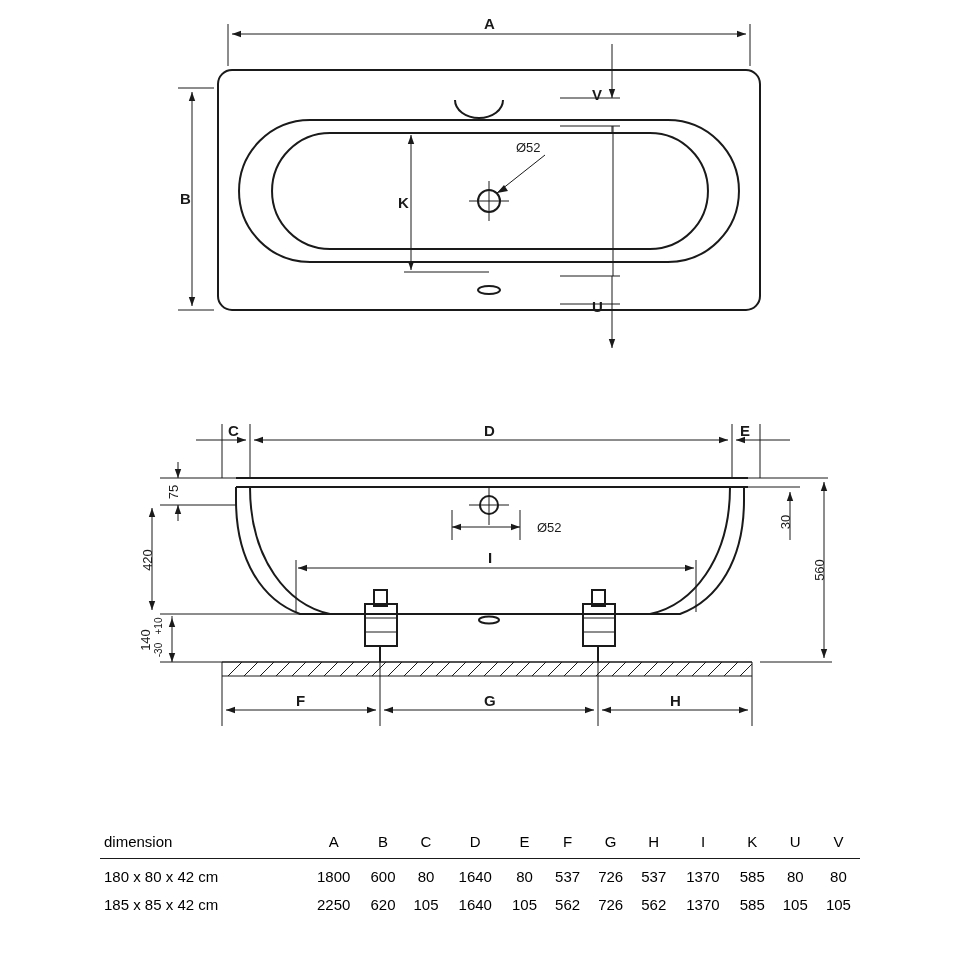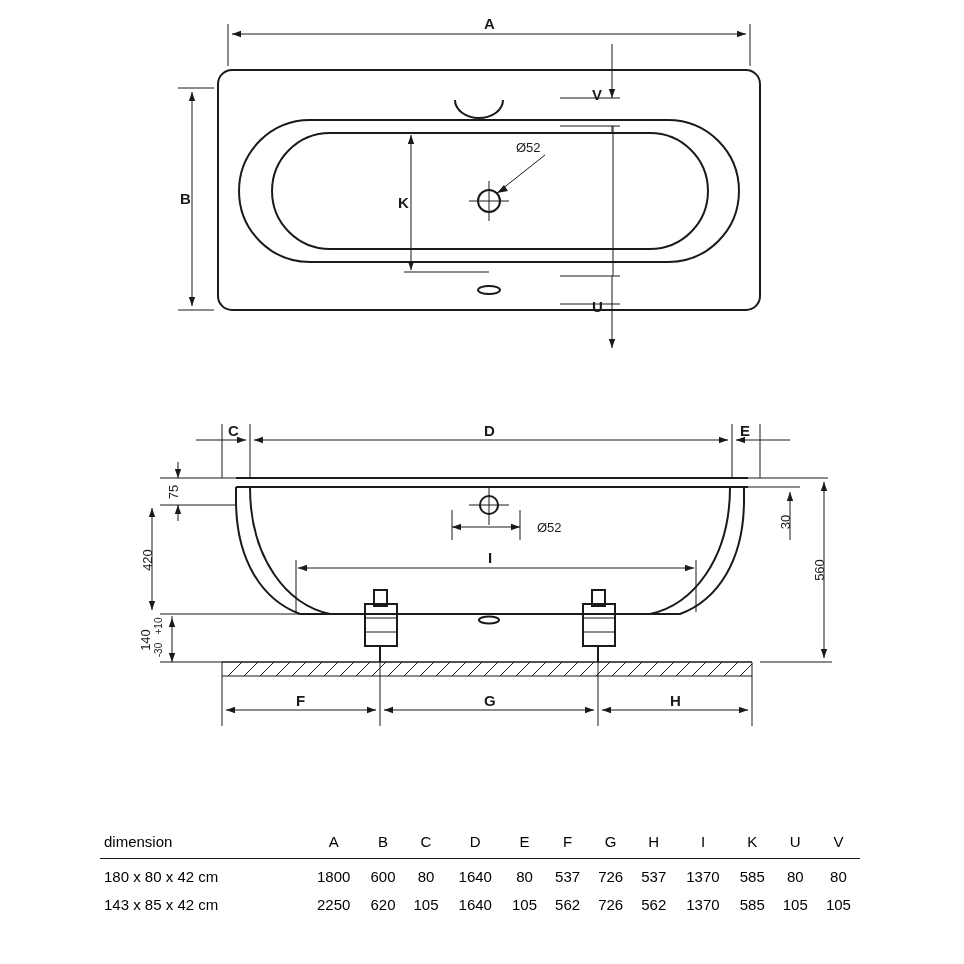--- a/index.html
+++ b/index.html
@@ -314,21 +314,21 @@
       <td>80</td>
       <td>537</td>
       <td>726</td>
       <td>537</td>
       <td>1370</td>
       <td>585</td>
       <td>80</td>
       <td>80</td>
     </tr>
     <tr>
-      <td class="c0">143 x 85 x 42 cm</td>
+      <td class="c0">185 x 85 x 42 cm</td>
       <td>2250</td>
       <td>620</td>
       <td>105</td>
       <td>1640</td>
       <td>105</td>
       <td>562</td>
       <td>726</td>
       <td>562</td>
       <td>1370</td>
       <td>585</td>

